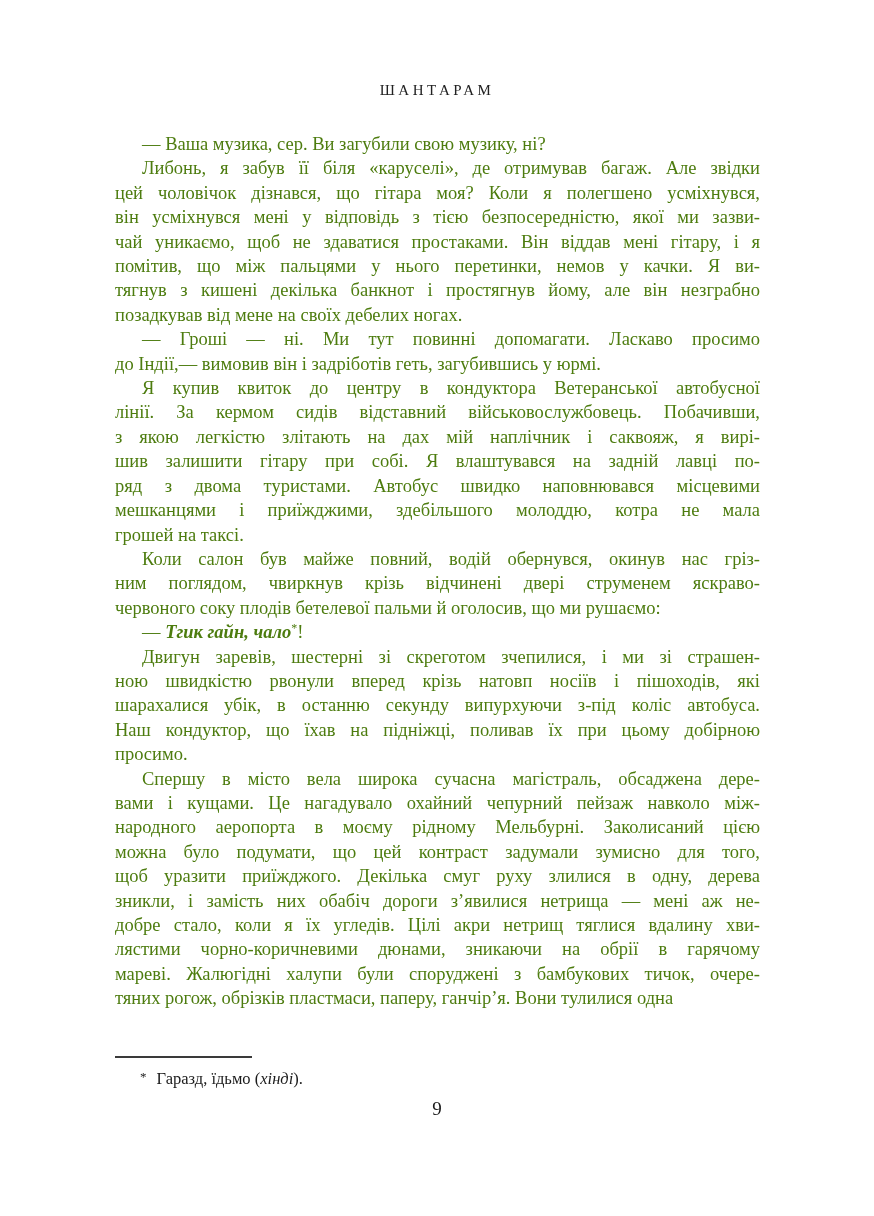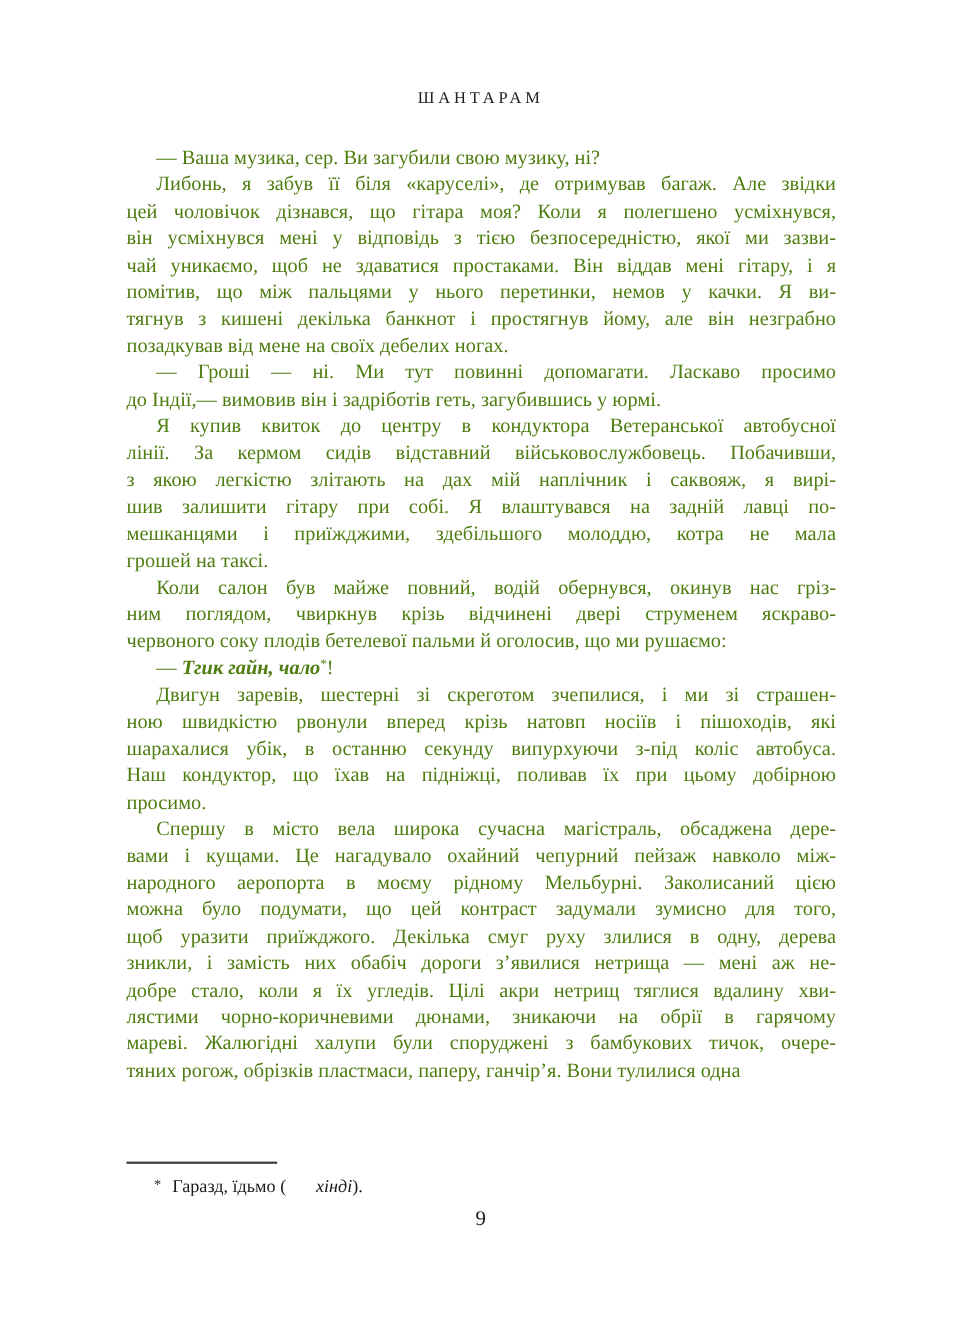--- a/index.html
+++ b/index.html
@@ -75,21 +75,21 @@
     line-height: 22px;
     color: #1b1b1b;
   }
   .footnote .fn-marker {
     display: inline-block;
     margin-left: 25px;
     margin-right: 10px;
     font-size: 13px;
     vertical-align: 3px;
   }
-  .footnote em { font-style: italic; margin-left: 27px; }
+  .footnote em { font-style: italic; }
   .page-number {
     position: absolute;
     top: 1098px;
     left: 0;
     width: 100%;
     text-align: center;
     font-size: 19px;
     color: #1b1b1b;
   }
 </style>
@@ -114,20 +114,21 @@
       </div>
       <div class="paragraph">
         <div class="line first">— Гроші — ні. Ми тут повинні допомагати. Ласкаво просимо</div>
         <div class="line last">до Індії,— вимовив він і задріботів геть, загубившись у юрмі.</div>
       </div>
       <div class="paragraph">
         <div class="line first">Я купив квиток до центру в кондуктора Ветеранської автобусної</div>
         <div class="line">лінії. За кермом сидів відставний військовослужбовець. Побачивши,</div>
         <div class="line">з якою легкістю злітають на дах мій наплічник і саквояж, я вирі-</div>
         <div class="line">шив залишити гітару при собі. Я влаштувався на задній лавці по-</div>
+        <div class="line">ряд з двома туристами. Автобус швидко наповнювався місцевими</div>
         <div class="line">мешканцями і приїжджими, здебільшого молоддю, котра не мала</div>
         <div class="line last">грошей на таксі.</div>
       </div>
       <div class="paragraph">
         <div class="line first">Коли салон був майже повний, водій обернувся, окинув нас гріз-</div>
         <div class="line">ним поглядом, чвиркнув крізь відчинені двері струменем яскраво-</div>
         <div class="line last">червоного соку плодів бетелевої пальми й оголосив, що ми рушаємо:</div>
       </div>
       <div class="paragraph">
         <div class="line first last"><span>— </span><em>Тгик гайн, чало</em><sup>*</sup><span>!</span></div>

